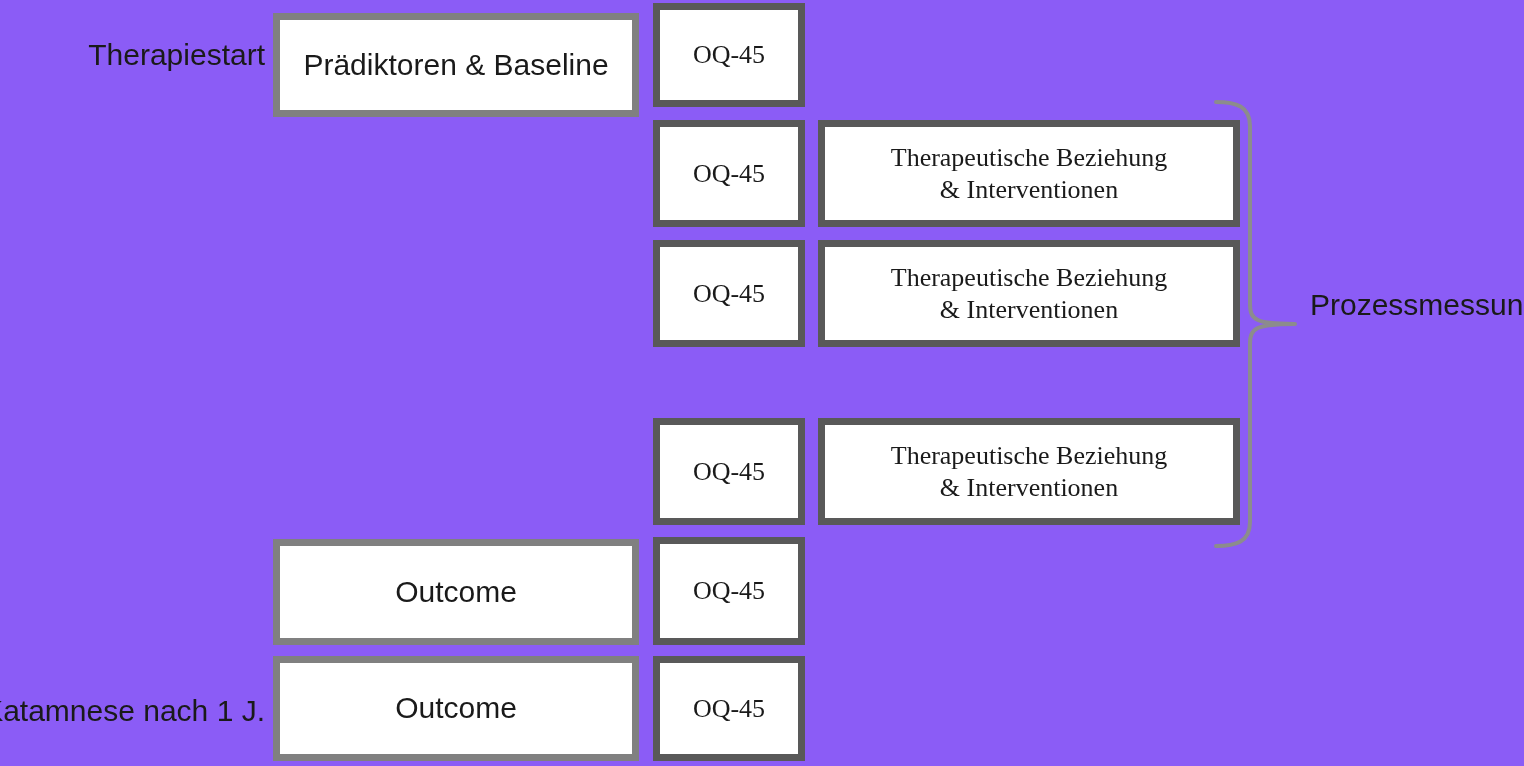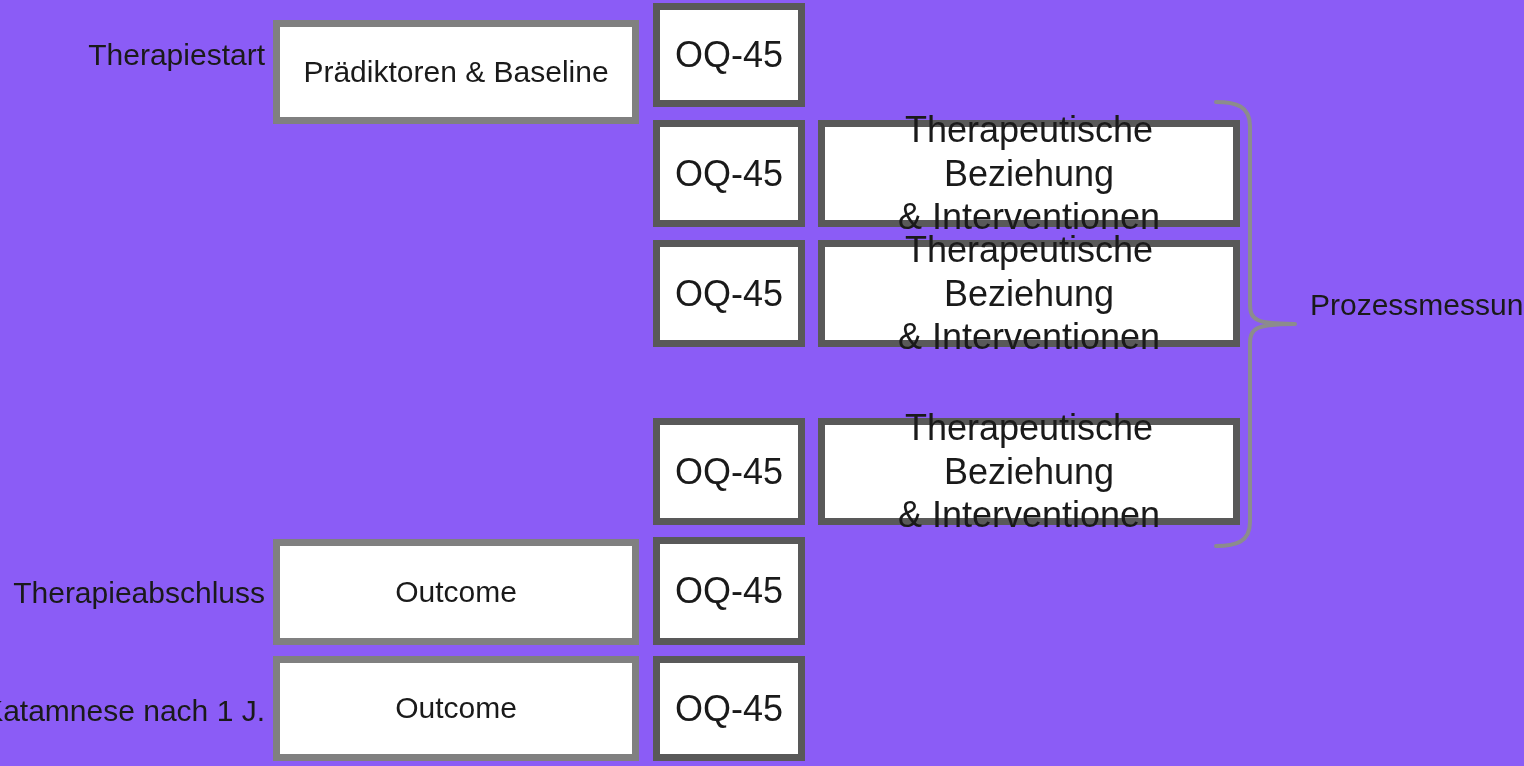--- a/index.html
+++ b/index.html
@@ -33,22 +33,23 @@
 
   
   .box-light {
     border: 7px solid #808080;
     font-size: 30px;
     color: #1a1a1a;
   }
   
   .box-dark {
     border: 7px solid #595959;
-    font-size: 36px;
+    font-size: 26px;
     color: #1a1a1a;
+    font-family: Liberation Serif, serif;
   }
 
   .stage-label {
     position: absolute;
     display: flex;
     align-items: center;
     justify-content: flex-end;
     font-size: 30px;
     color: #1a1a1a;
     white-space: nowrap;
@@ -71,21 +72,21 @@
     white-space: nowrap;
   }
 </style>
 </head>
 <body>
 
 <div id="stage">
 
   <div class="stage-label" style="left:0px; top:22px; width:265px; height:66px;">Therapiestart</div>
 
-  <div class="node box-light" style="left:273px; top:20px; width:366px; height:104px;">
+  <div class="node box-light" style="left:273px; top:13px; width:366px; height:104px;">
     <span>Prädiktoren &amp; Baseline</span>
   </div>
 
   <div class="node box-dark" style="left:653px; top:3px; width:152px; height:104px;">
     <span>OQ-45</span>
   </div>
 
   <div class="node box-dark" style="left:653px; top:120px; width:152px; height:107px;">
     <span>OQ-45</span>
   </div>
@@ -112,21 +113,20 @@
     <span>OQ-45</span>
   </div>
 
   <div class="node box-dark" style="left:818px; top:418px; width:422px; height:107px;">
     <span>
       <span class="two-line">Therapeutische Beziehung</span>
       <span class="two-line">&amp; Interventionen</span>
     </span>
   </div>
 
-  <div class="stage-label" style="left:0px; top:560px; width:265px; height:66px;">Therapieabschluss</div>
 
   <div class="node box-light" style="left:273px; top:539px; width:366px; height:106px;">
     <span>Outcome</span>
   </div>
 
   <div class="node box-dark" style="left:653px; top:537px; width:152px; height:108px;">
     <span>OQ-45</span>
   </div>
 
   <div class="stage-label" style="left:0px; top:678px; width:265px; height:66px;">Katamnese nach 1 J.</div>

